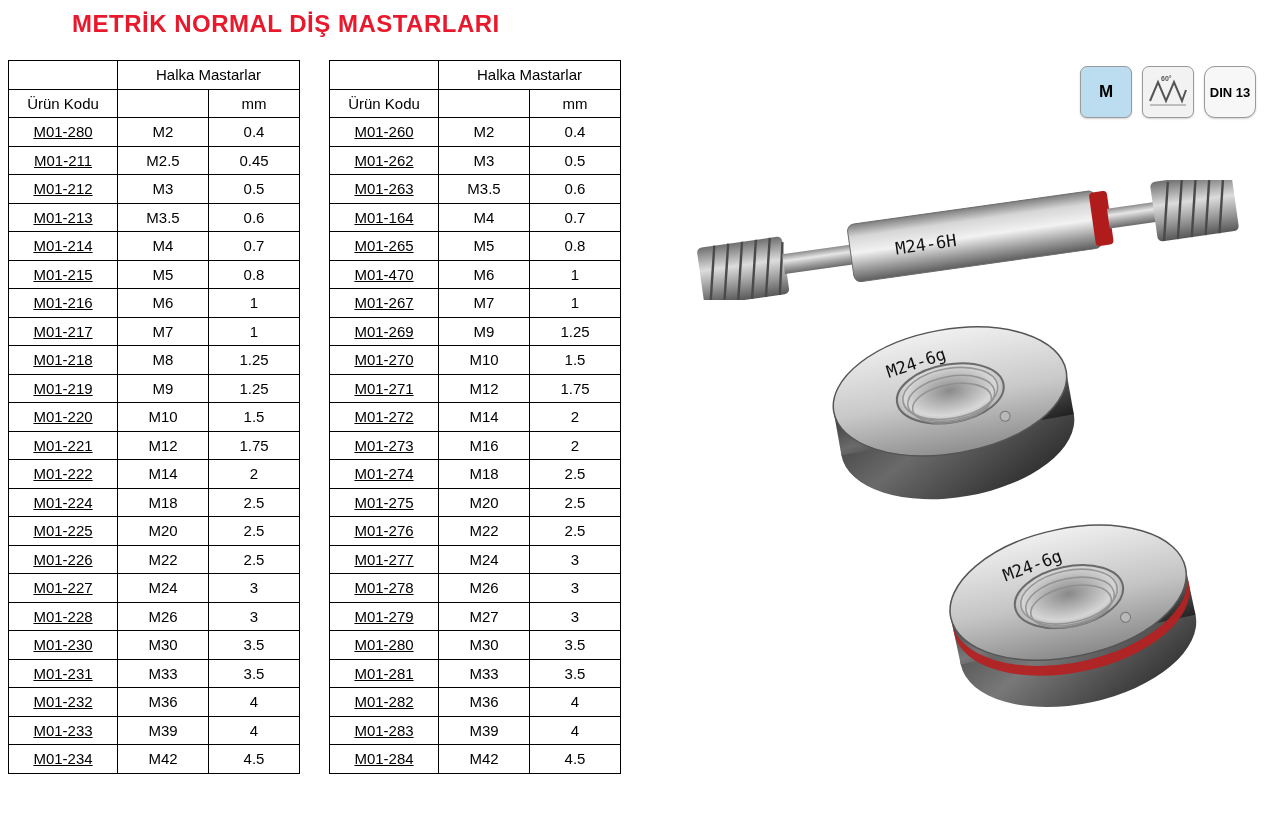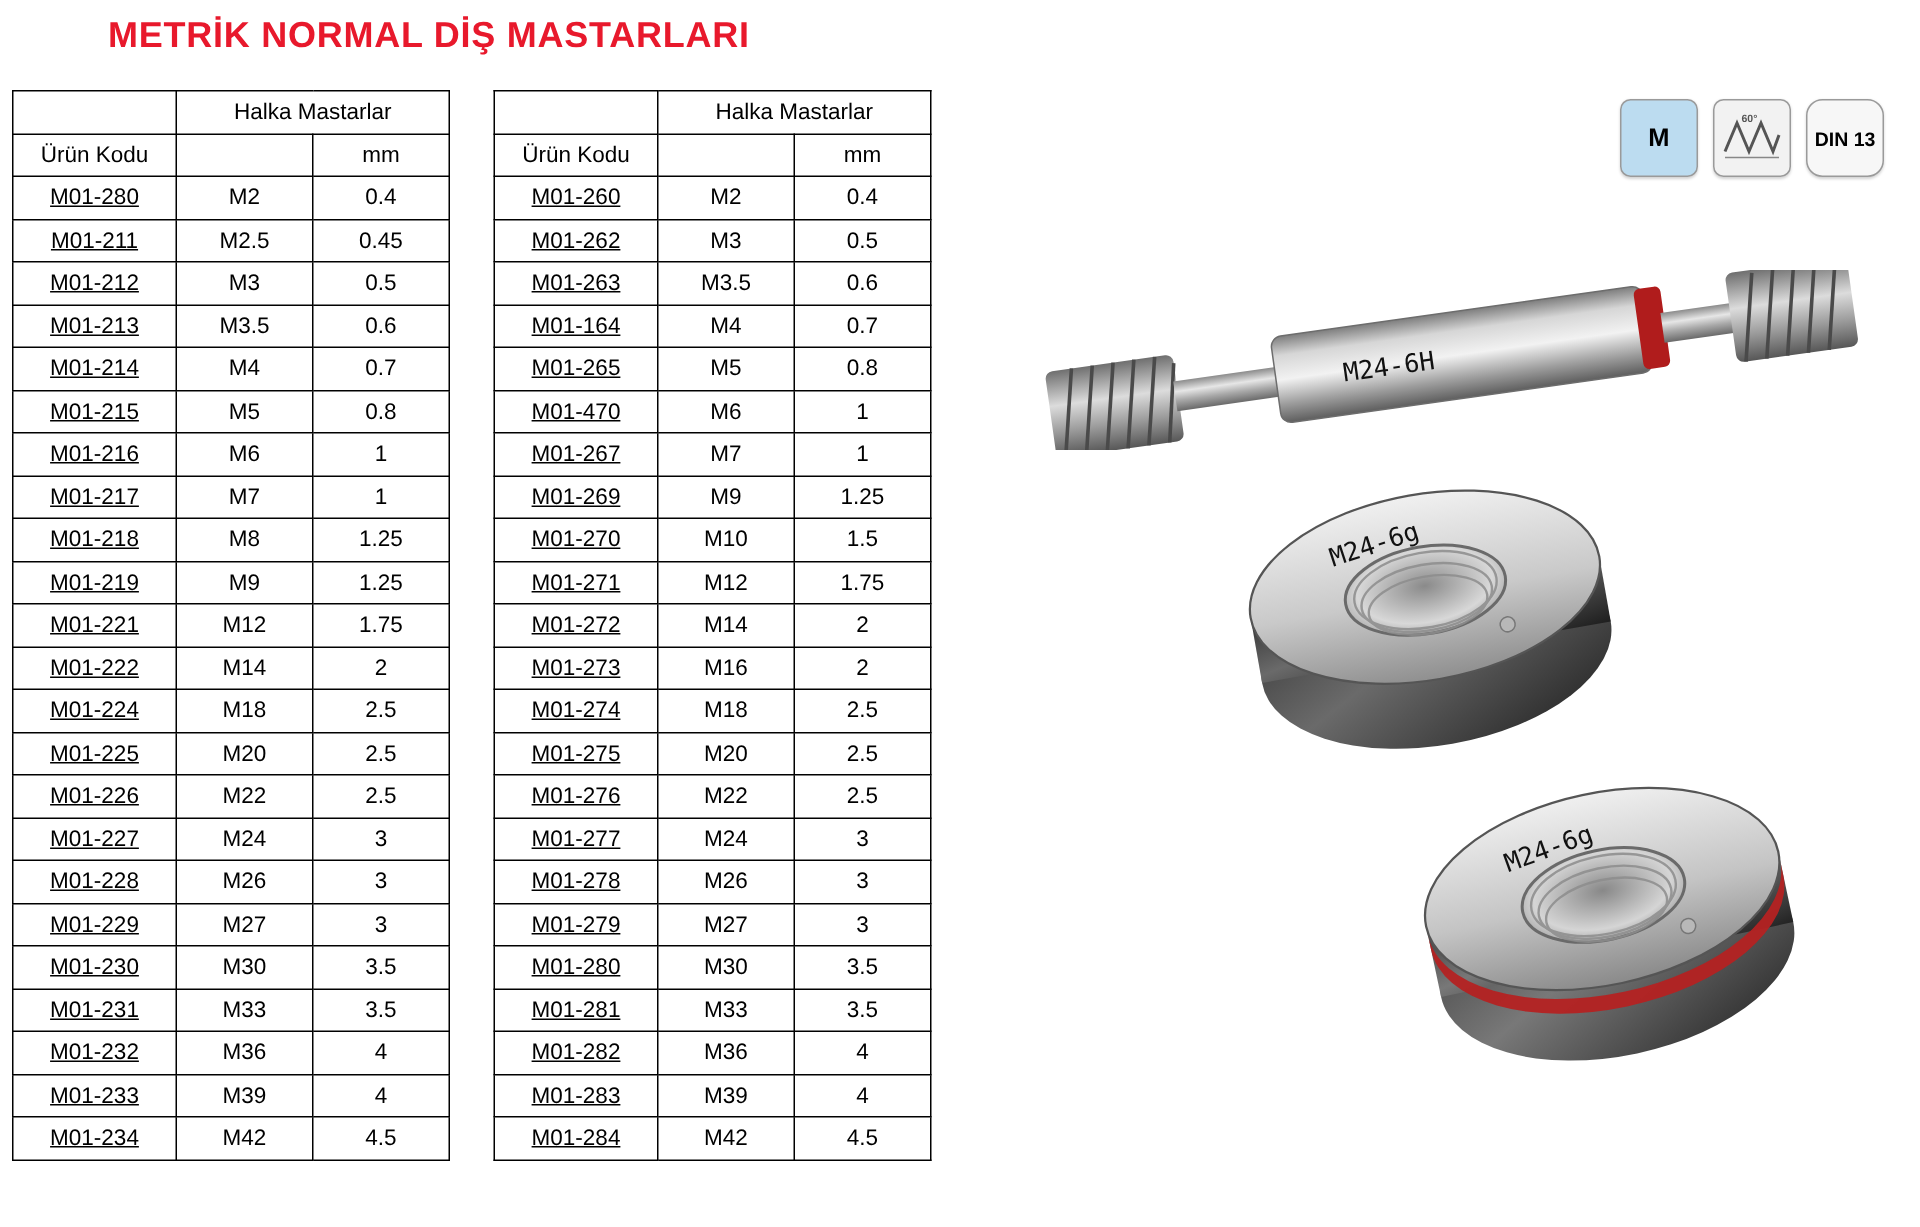--- a/index.html
+++ b/index.html
@@ -181,20 +181,25 @@
           <td class="code">M01-218</td>
           <td>M8</td>
           <td>1.25</td>
         </tr>
       <tr>
           <td class="code">M01-219</td>
           <td>M9</td>
           <td>1.25</td>
         </tr>
       <tr>
+          <td class="code">M01-220</td>
+          <td>M10</td>
+          <td>1.5</td>
+        </tr>
+      <tr>
           <td class="code">M01-221</td>
           <td>M12</td>
           <td>1.75</td>
         </tr>
       <tr>
           <td class="code">M01-222</td>
           <td>M14</td>
           <td>2</td>
         </tr>
       <tr>
@@ -213,25 +218,20 @@
           <td>2.5</td>
         </tr>
       <tr>
           <td class="code">M01-227</td>
           <td>M24</td>
           <td>3</td>
         </tr>
       <tr>
           <td class="code">M01-228</td>
           <td>M26</td>
-          <td>3</td>
-        </tr>
-      <tr>
-          <td class="code">M01-229</td>
-          <td>M27</td>
           <td>3</td>
         </tr>
       <tr>
           <td class="code">M01-230</td>
           <td>M30</td>
           <td>3.5</td>
         </tr>
       <tr>
           <td class="code">M01-231</td>
           <td>M33</td>

